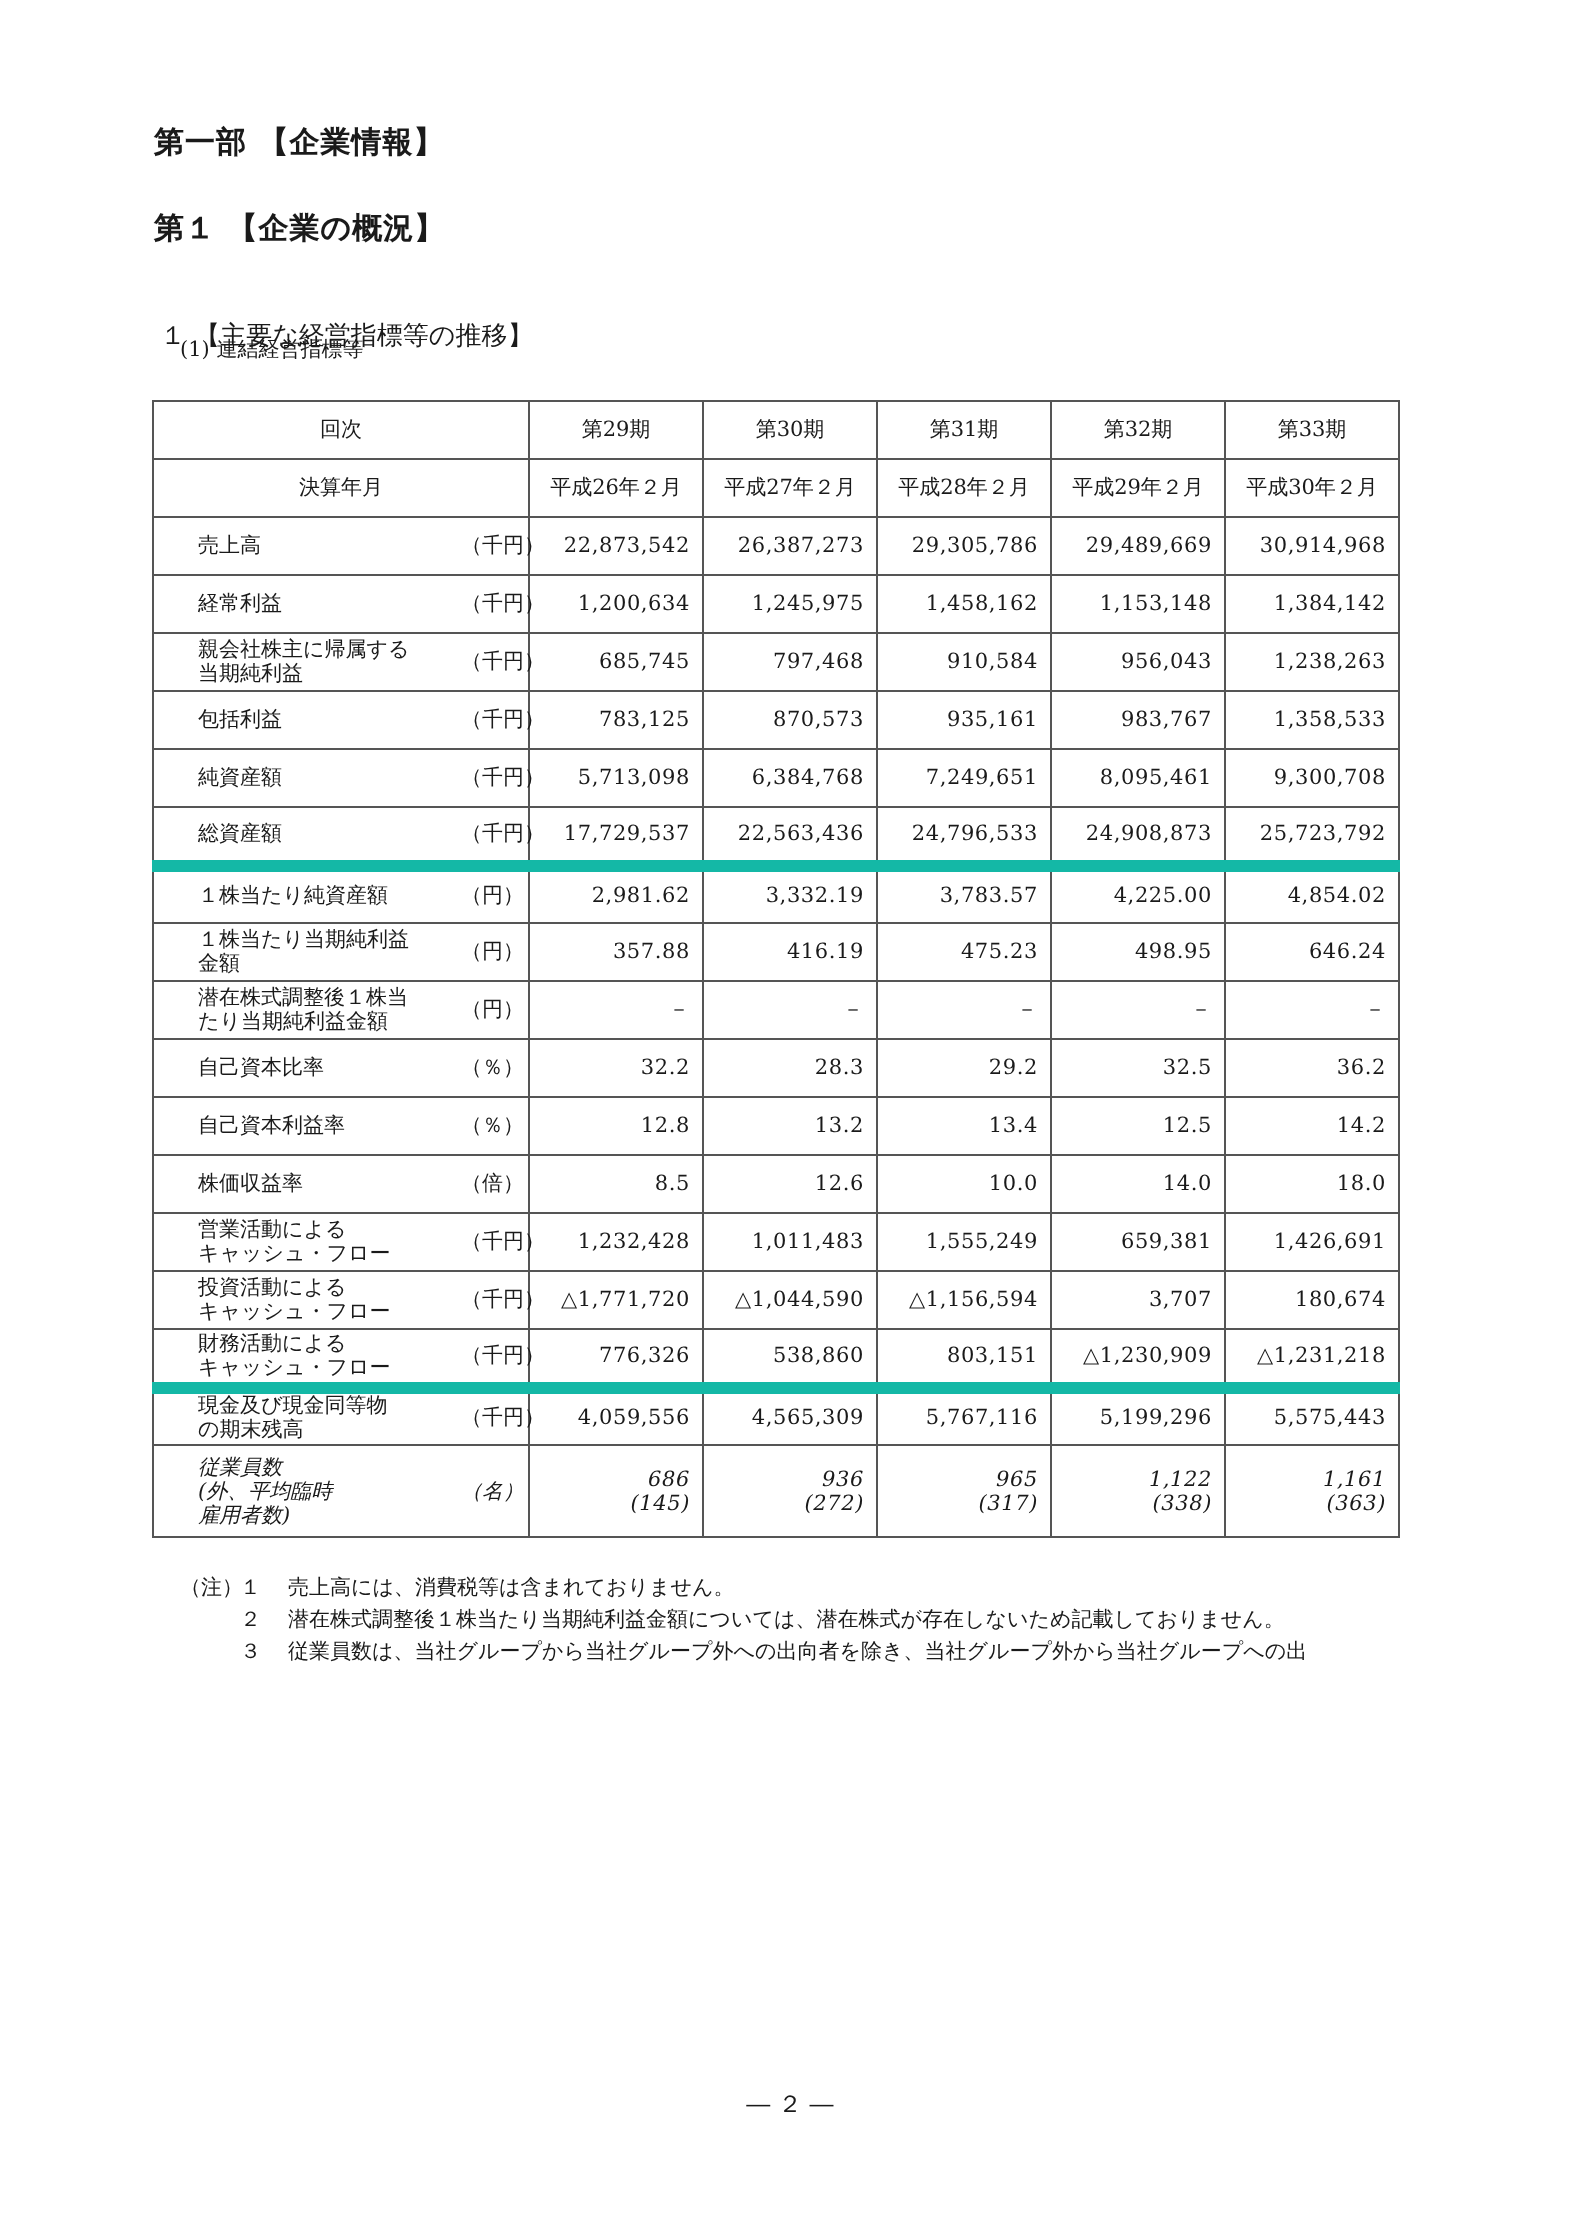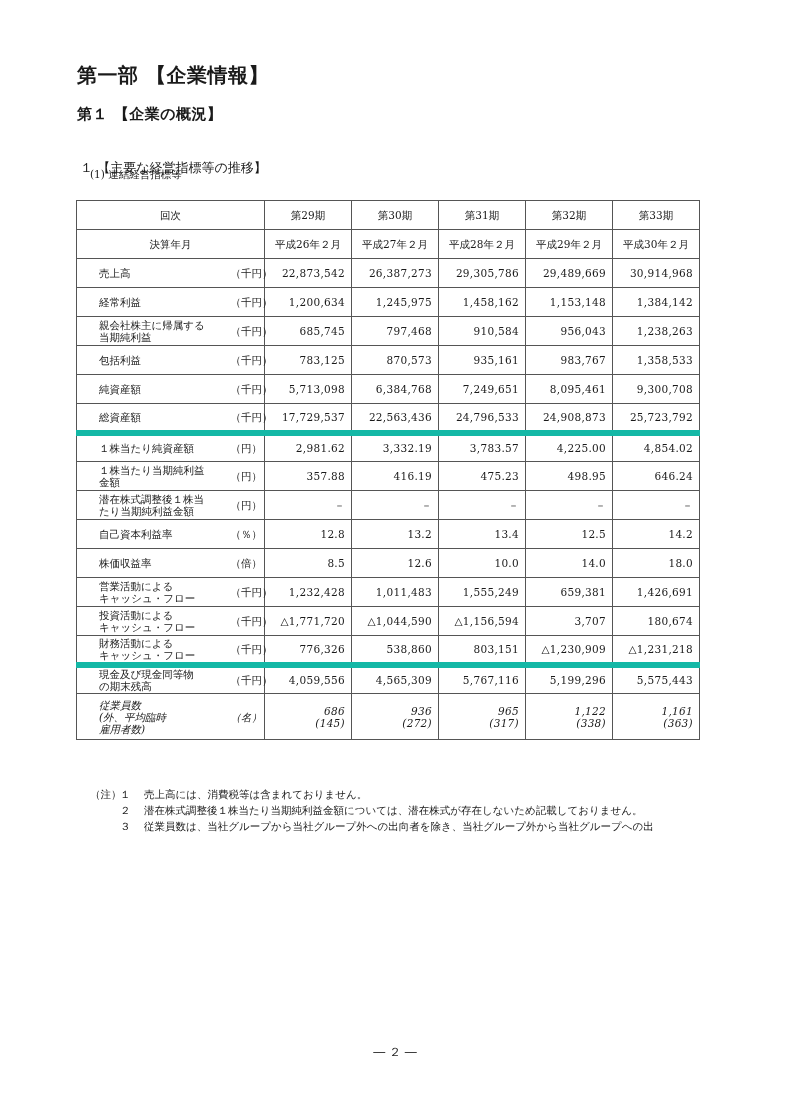--- a/index.html
+++ b/index.html
@@ -4,21 +4,21 @@
 <style>
   html, body { margin: 0; padding: 0; background: #ffffff; }
   body {
     width: 790px; height: 1118px; position: relative; overflow: hidden;
     font-family: "DejaVu Serif", "Liberation Serif", serif;
     color: #1a1a1a;
   }
   .h1 {
     position: absolute; left: 77px; top: 62px;
     font-family: "DejaVu Sans", "Liberation Sans", sans-serif;
-    font-weight: bold; font-size: 20px; letter-spacing: 0.5px; text-align: center;
+    font-weight: bold; font-size: 15px; letter-spacing: 0.5px; text-align: center;
   }
   .h2 {
     position: absolute; left: 77px; top: 105px;
     font-family: "DejaVu Sans", "Liberation Sans", sans-serif;
     font-weight: bold; font-size: 15px; letter-spacing: 0.5px;
   }
   .h3 {
     position: absolute; left: 80px; top: 147px;
     font-size: 13px;
     margin-top: 12px;
@@ -187,20 +187,29 @@
       <div>たり当期純利益金額</div>
     </td>
     <td class="unit">（円）</td>
     <td class="num">－</td>
     <td class="num">－</td>
     <td class="num">－</td>
     <td class="num">－</td>
     <td class="num">－</td>
   </tr>
 
+  <tr>
+    <td class="lbl">自己資本比率</td>
+    <td class="unit">（％）</td>
+    <td class="num">32.2</td>
+    <td class="num">28.3</td>
+    <td class="num">29.2</td>
+    <td class="num">32.5</td>
+    <td class="num">36.2</td>
+  </tr>
 
   <tr>
     <td class="lbl">自己資本利益率</td>
     <td class="unit">（％）</td>
     <td class="num">12.8</td>
     <td class="num">13.2</td>
     <td class="num">13.4</td>
     <td class="num">12.5</td>
     <td class="num">14.2</td>
   </tr>

